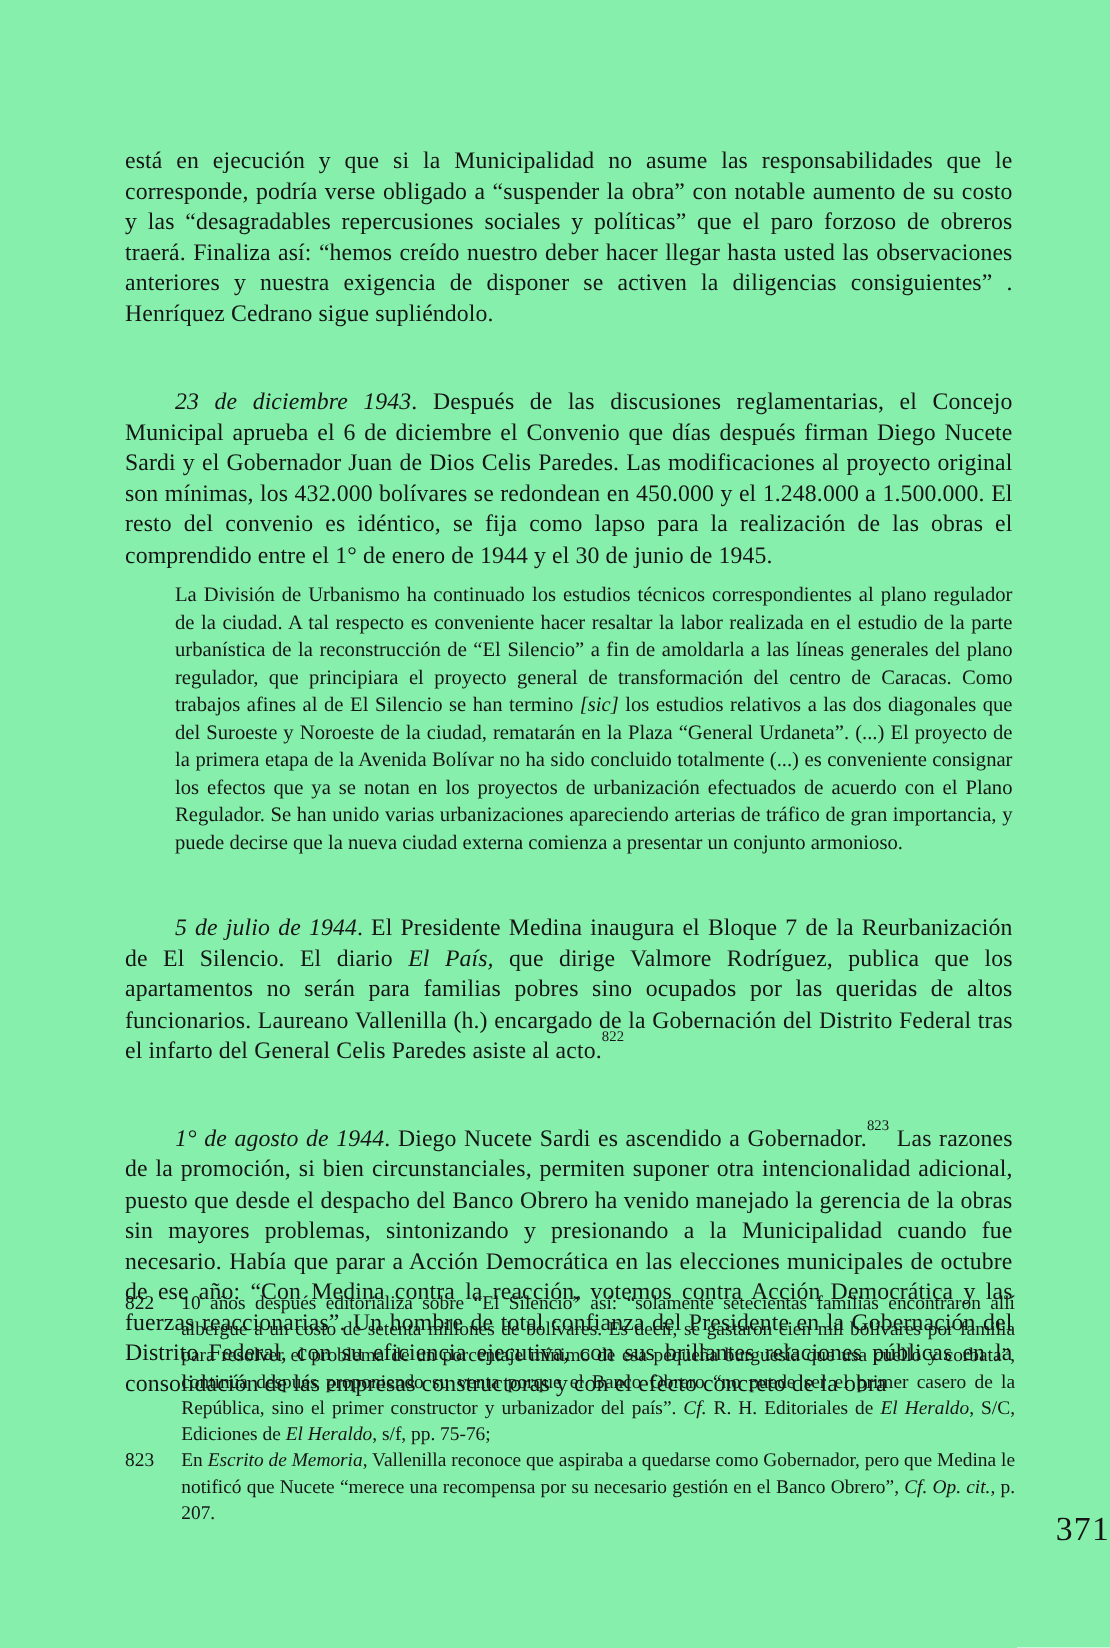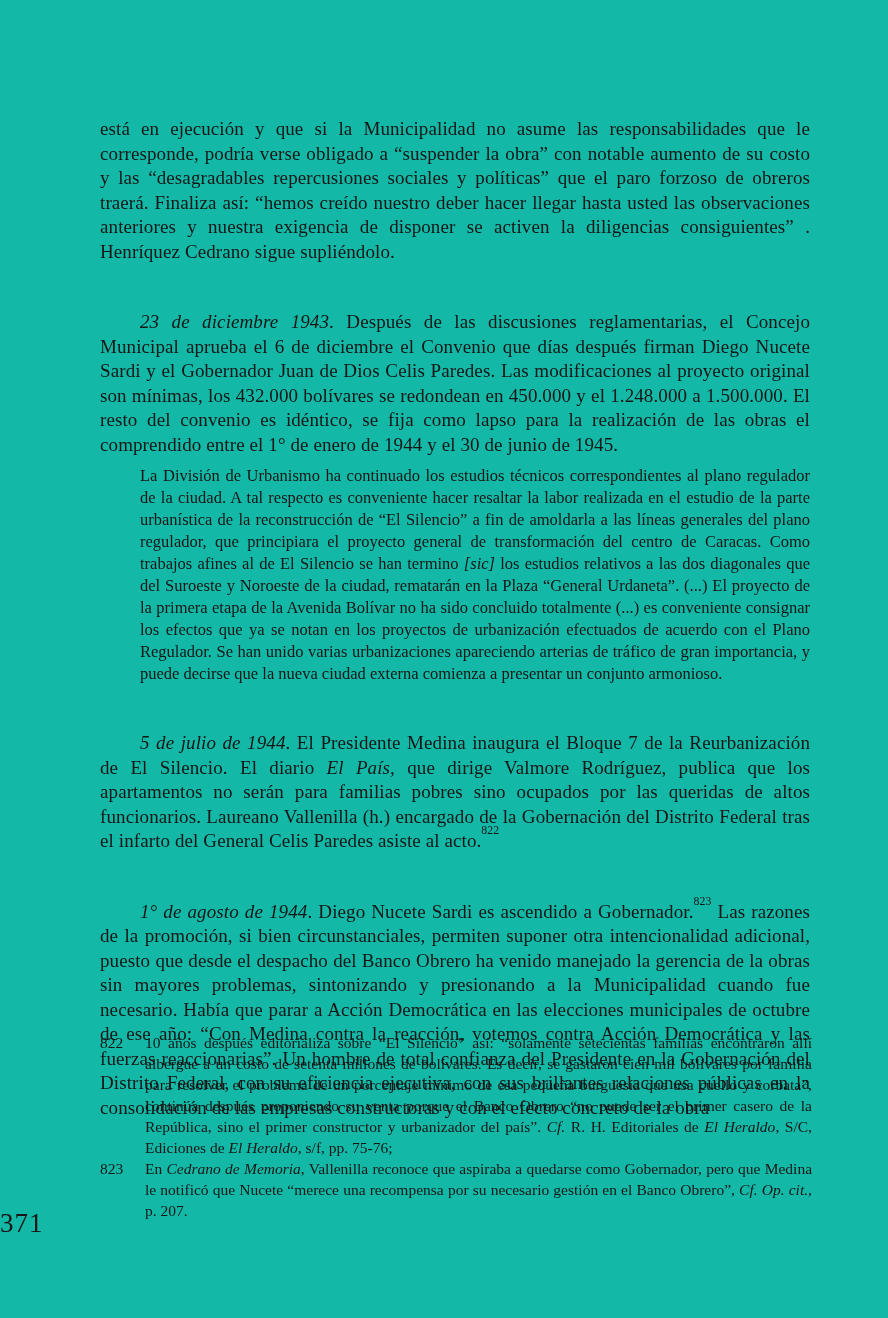--- a/index.html
+++ b/index.html
@@ -4,21 +4,21 @@
 <style>
   html, body {
     margin: 0;
     padding: 0;
     background: #fbfbf9;
   }
   .page {
     position: relative;
     width: 888px;
     height: 1318px;
-    background: #14b8a6;
+    background: #86efac;
     color: #161616;
     font-family: "Liberation Serif", serif;
     overflow: hidden;
   }
   .content {
     position: absolute;
     left: 100px;
     top: 117px;
     width: 710px;
   }
@@ -61,21 +61,21 @@
   }
   .fn-text {
     flex: 1;
     text-align: justify;
   }
   .page-number {
     position: absolute;
     left: 0;
     top: 1208px;
     width: 888px;
-    text-align: left;
+    text-align: right;
     font-size: 27px;
     letter-spacing: 1px;
   }
   i { font-style: italic; }
 </style>
 </head>
 <body>
 
 <div class="page">
   <main class="content" id="content">
@@ -85,17 +85,17 @@
       <p class="body-para indent"><i>5 de julio de 1944</i><span>. El Presidente Medina inaugura el Bloque 7 de la Reurbanización de El Silencio. El diario </span><i>El País,</i><span> que dirige Valmore Rodríguez, publica que los apartamentos no serán para familias pobres sino ocupados por las queridas de altos funcionarios. Laureano Vallenilla (h.) encargado de la Gobernación del Distrito Federal tras el infarto del General Celis Paredes asiste al acto.</span><sup>822</sup></p>
       <p class="body-para indent"><i>1° de agosto de 1944</i><span>. Diego Nucete Sardi es ascendido a Gobernador.</span><sup>823</sup><span> Las razones de la promoción, si bien circunstanciales, permiten suponer otra intencionalidad adicional, puesto que desde el despacho del Banco Obrero ha venido manejado la gerencia de la obras sin mayores problemas, sintonizando y presionando a la Municipalidad cuando fue necesario. Había que parar a Acción Democrática en las elecciones municipales de octubre de ese año: “Con Medina contra la reacción, votemos contra Acción Democrática y las fuerzas reaccionarias”. Un hombre de total confianza del Presidente en la Gobernación del Distrito Federal, con su eficiencia ejecutiva, con sus brillantes relaciones públicas en la consolidación de las empresas constructoras y con el efecto concreto de la obra</span></p>
     </main>
   <section class="footnotes" id="footnotes">
       <div class="footnote">
         <span class="fn-label">822</span>
         <div class="fn-text"><span>10 años después editorializa sobre “El Silencio” así: “solamente setecientas familias encontraron allí albergue a un costo de setenta millones de bolívares. Es decir, se gastaron cien mil bolívares por familia para resolver el problema de un porcentaje mínimo de esa pequeña burguesía que usa cuello y corbata”, continúa después proponiendo su venta porque el Banco Obrero “no puede ser el primer casero de la República, sino el primer constructor y urbanizador del país”. </span><i>Cf.</i><span> R. H. Editoriales de </span><i>El Heraldo</i><span>, S/C, Ediciones de </span><i>El Heraldo</i><span>, s/f, pp. 75-76;</span></div>
       </div>
       <div class="footnote">
         <span class="fn-label">823</span>
-        <div class="fn-text"><span>En </span><i>Cedrano de Memoria</i><span>, Vallenilla reconoce que aspiraba a quedarse como Gobernador, pero que Medina le notificó que Nucete “merece una recompensa por su necesario gestión en el Banco Obrero”, </span><i>Cf. Op. cit.,</i><span> p. 207.</span></div>
+        <div class="fn-text"><span>En </span><i>Escrito de Memoria</i><span>, Vallenilla reconoce que aspiraba a quedarse como Gobernador, pero que Medina le notificó que Nucete “merece una recompensa por su necesario gestión en el Banco Obrero”, </span><i>Cf. Op. cit.,</i><span> p. 207.</span></div>
       </div>
     </section>
   <div class="page-number">371</div>
 </div>
 
 </body></html>

